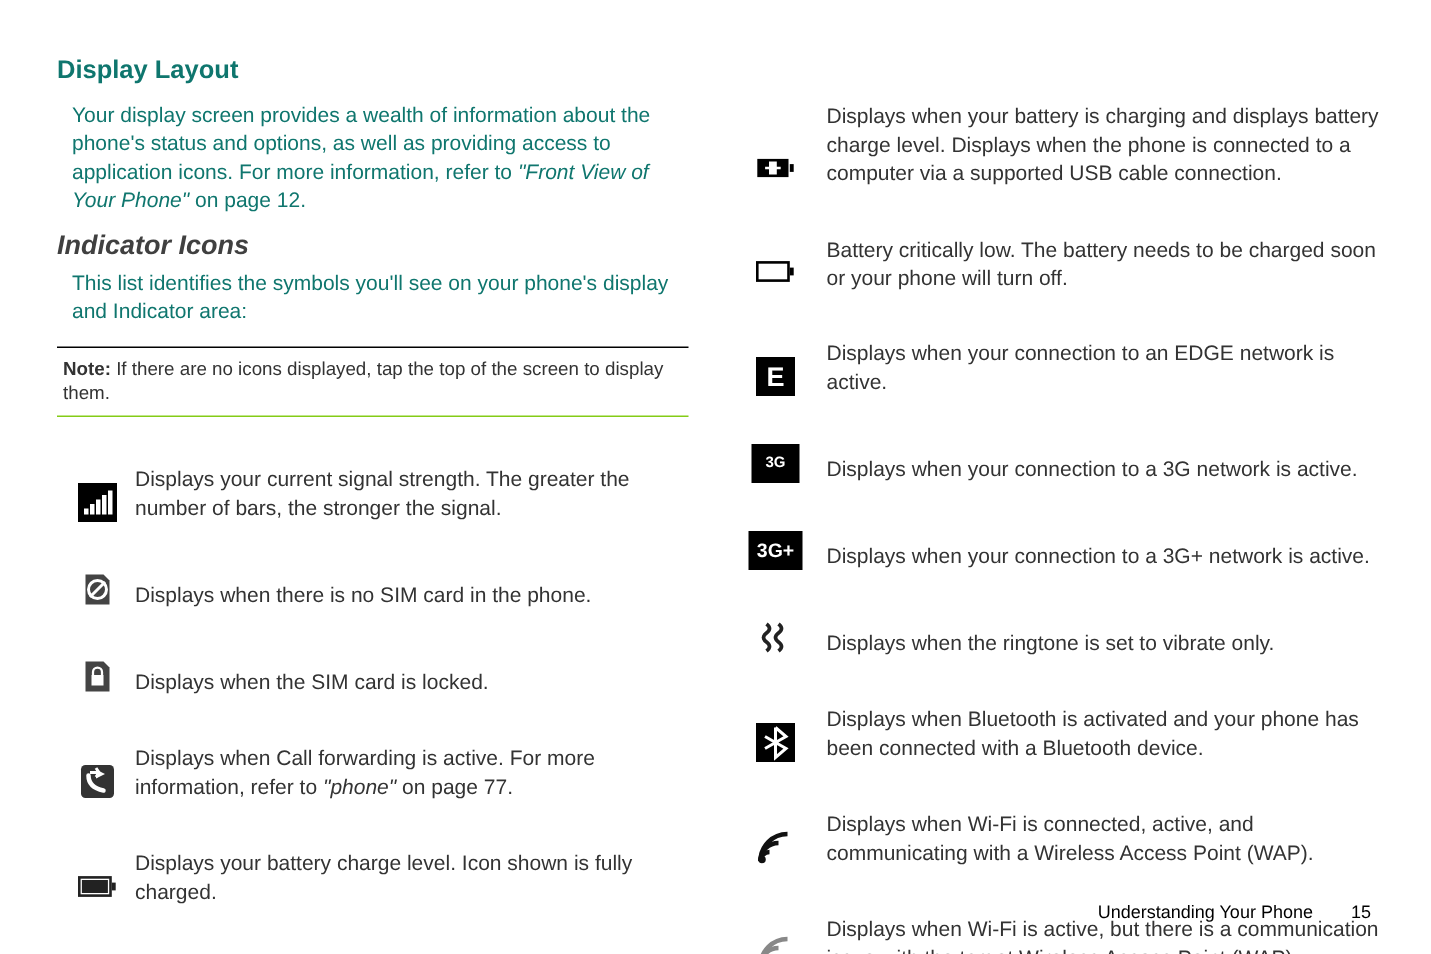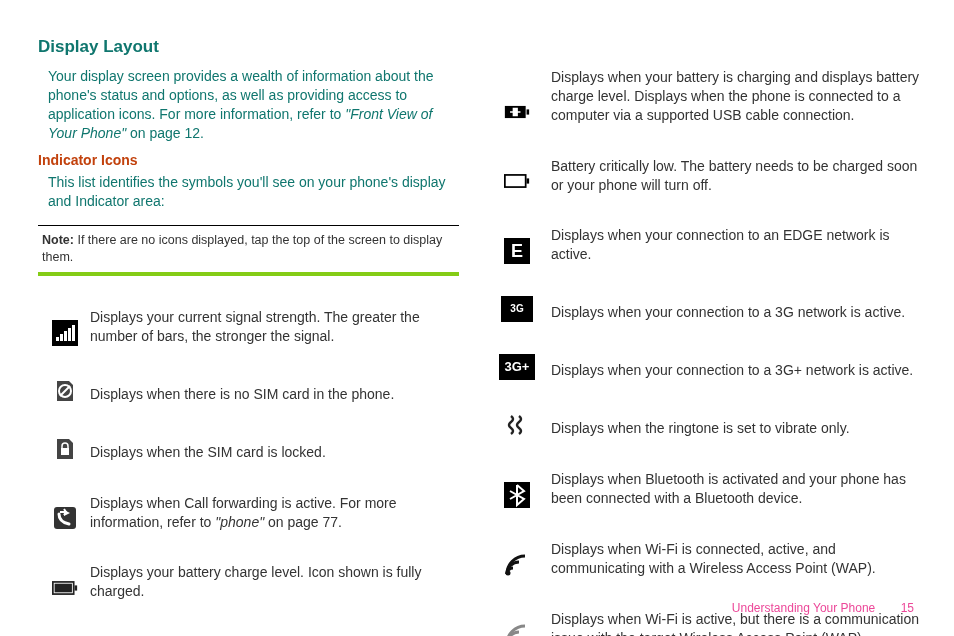--- a/index.html
+++ b/index.html
@@ -22,33 +22,34 @@
     flex: 1;
     min-width: 0;
   }
   .h1 {
     color: #0f766e;
     font-weight: bold;
     font-size: 17px;
     margin-bottom: 8px;
   }
   .h2 {
-    color: #c2410c;
+    color: #404040;
     font-weight: bold;
-    font-size: 14px;
+    font-style: italic;
+    font-size: 18px;
     margin: 8px 0 4px 0;
   }
   .para {
     margin: 0 0 6px 10px;
     color: #0f766e;
   }
   .ref-italic { font-style: italic; }
   .note-box {
     border-top: 1px solid #000;
-    border-bottom: 4px solid #84cc16;
+    border-bottom: 1px solid #84cc16;
     padding: 6px 4px;
     margin: 14px 0 18px 0;
     font-size: 12.5px;
   }
   .note-label { font-weight: bold; }
   .icon-row {
     display: flex;
     align-items: flex-end;
     margin-bottom: 14px;
     gap: 16px;
@@ -75,21 +76,21 @@
     font-size: 12px;
     font-weight: bold;
     color: #fff;
   }
   .icon.box { background: #000; }
   .footer {
     position: absolute;
     bottom: 20px;
     right: 40px;
     font-size: 12px;
-    color: #ec4899;
+    color: #000000;
   }
   .footer .pnum { margin-left: 22px; }
   svg { display: block; }
 </style>
 </head>
 <body>
 
 <div class="columns">
 
   <div class="col">

